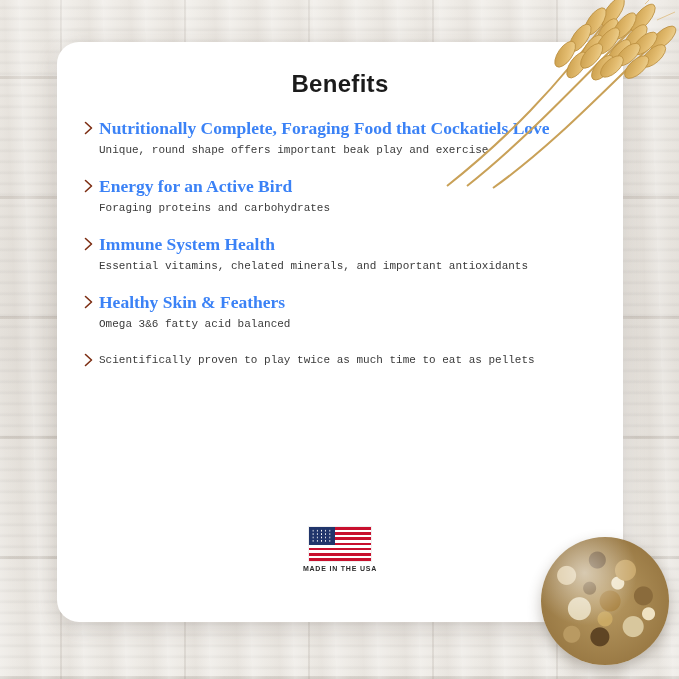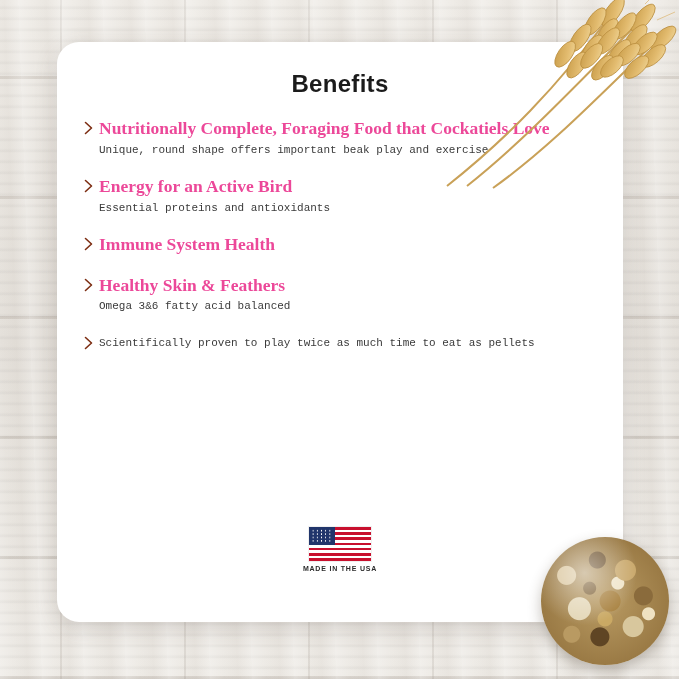--- a/index.html
+++ b/index.html
@@ -98,21 +98,21 @@
   .chev svg { display: block; margin: 0 auto; }
 
   .benefit-text {
     flex: 1 1 auto;
   }
   .benefit-head {
     font-family: "Liberation Serif", serif;
     font-weight: bold;
     font-size: 17.5px;
     line-height: 1.24;
-    color: #ec4899;
+    color: #3b82f6;
   }
   .benefit-sub {
     font-family: Liberation Mono, monospace;
     font-size: 11px;
     line-height: 1.3;
     color: #3a3a3a;
     margin-top: 3px;
   }
 
   
@@ -229,32 +229,33 @@
       </div>
 
       <div class="benefit">
         <span class="chev">
           <svg width="10" height="14" viewBox="0 0 10 14">
               <path d="M1.5 1.5 L7.5 7 L1.5 12.5" fill="none" stroke="#7c2d12" stroke-width="1.6" stroke-linecap="round" stroke-linejoin="round"></path>
             </svg>
         </span>
         <div class="benefit-text">
           <div class="benefit-head">Energy for an Active Bird</div>
-          <div class="benefit-sub">Essential proteins and antioxidants</div>
+          <div class="benefit-sub">Foraging proteins and carbohydrates</div>
         </div>
       </div>
 
       <div class="benefit">
         <span class="chev">
           <svg width="10" height="14" viewBox="0 0 10 14">
               <path d="M1.5 1.5 L7.5 7 L1.5 12.5" fill="none" stroke="#7c2d12" stroke-width="1.6" stroke-linecap="round" stroke-linejoin="round"></path>
             </svg>
         </span>
         <div class="benefit-text">
           <div class="benefit-head">Immune System Health</div>
+          <div class="benefit-sub">Essential vitamins, chelated minerals, and important antioxidants</div>
         </div>
       </div>
 
       <div class="benefit">
         <span class="chev">
           <svg width="10" height="14" viewBox="0 0 10 14">
               <path d="M1.5 1.5 L7.5 7 L1.5 12.5" fill="none" stroke="#7c2d12" stroke-width="1.6" stroke-linecap="round" stroke-linejoin="round"></path>
             </svg>
         </span>
         <div class="benefit-text">

